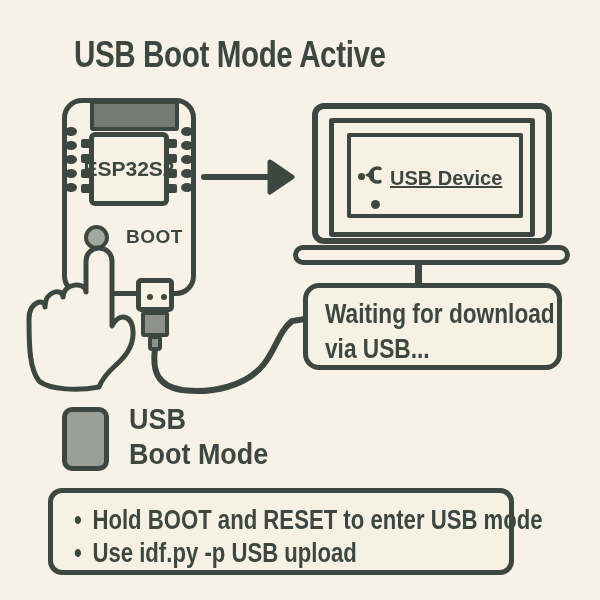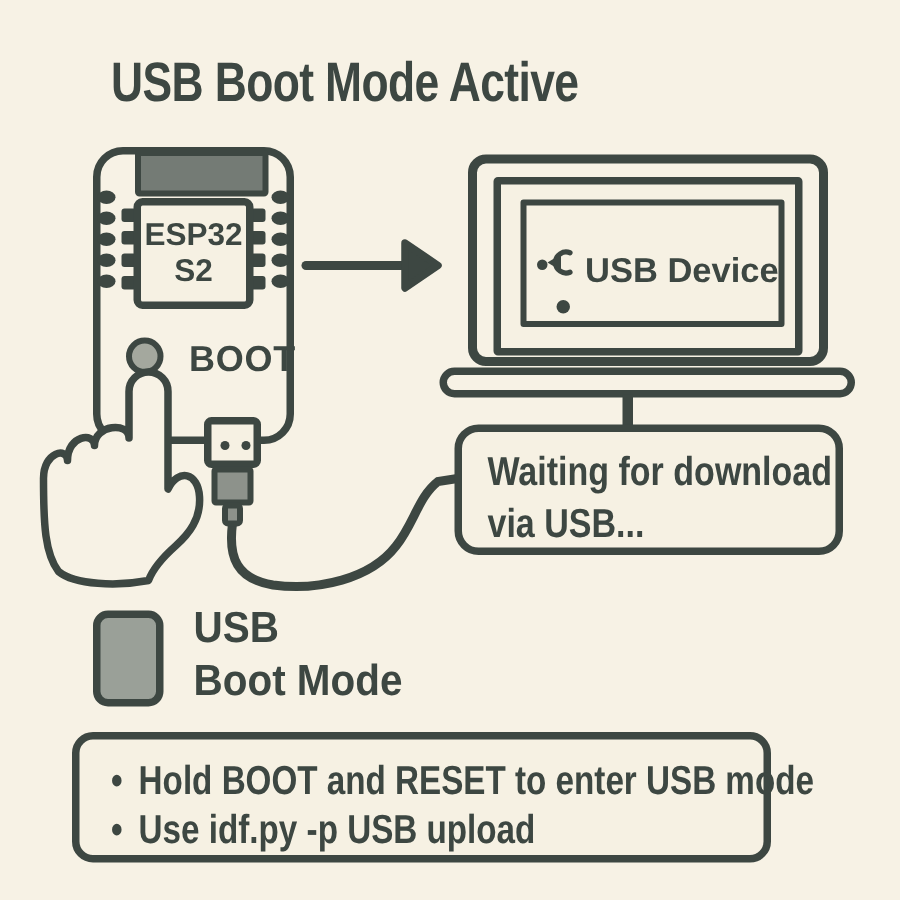--- a/index.html
+++ b/index.html
@@ -11,37 +11,37 @@
   
   .title{left:74px;top:34px;font-size:37px;font-weight:700;letter-spacing:-0.5px;
          white-space:nowrap;transform:scaleX(.8);transform-origin:left top;}
 
   
   .board{left:62px;top:98px;width:134px;height:198px;border:5px solid #3d4742;border-radius:20px;background:#f7f2e5;box-sizing:border-box;}
   .antenna{left:90px;top:100px;width:89px;height:31px;background:#747b75;border:4px solid #3d4742;border-radius:3px;box-sizing:border-box;z-index:2;}
   .pad{width:12px;height:9px;border-radius:6px/4.5px;background:#3d4742;z-index:2;}
   .pin{width:10px;height:9px;border-radius:2px;background:#3d4742;z-index:2;}
   .chip{left:89px;top:132px;width:80px;height:74px;border:5px solid #3d4742;border-radius:6px;background:#f6f1e3;
-        box-sizing:border-box;display:flex;flex-direction:column;align-items:center;justify-content:center;
+        box-sizing:border-box;display:flex;flex-direction:row;align-items:center;justify-content:center;
         font-size:21px;font-weight:700;line-height:24px;z-index:3;}
   .boot-btn{left:84px;top:225px;width:25px;height:25px;border-radius:50%;background:#a4a89e;border:4px solid #3d4742;box-sizing:border-box;}
-  .boot-label{left:126px;top:226px;font-size:24px;font-weight:700;letter-spacing:.5px;}
+  .boot-label{left:126px;top:226px;font-size:19px;font-weight:700;letter-spacing:.5px;}
 
   
   .lt-screen{left:312px;top:103px;width:240px;height:141px;border:6px solid #3d4742;border-radius:12px;background:#f7f2e5;box-sizing:border-box;}
   .lt-inner{left:329px;top:118px;width:206px;height:119px;border:5px solid #3d4742;border-radius:3px;background:#f6f1e3;box-sizing:border-box;}
   .win{left:347px;top:133px;width:176px;height:85px;border:4px solid #3d4742;border-radius:2px;box-sizing:border-box;background:#f6f1e3;}
   .win-header{position:absolute;left:0;top:0;right:0;height:26px;background:#e8e2d1;border-bottom:4px solid #3d4742;box-sizing:border-box;display:flex;align-items:center;}
   .win-glyph{position:relative;width:13px;height:13px;background:#3d4742;border-radius:2px;margin:0 6px 0 6px;overflow:hidden;}
   .win-glyph b{position:absolute;left:2px;top:5px;width:8px;height:3px;background:#f6f1e3;transform:rotate(-45deg);}
   .win-title{font-size:18px;font-weight:700;}
   .win-body{position:absolute;left:0;top:22px;right:0;bottom:0;}
   .dot-s{position:absolute;width:7px;height:7px;border-radius:50%;background:#3d4742;}
   .dot-m{position:absolute;width:9px;height:9px;border-radius:50%;background:#3d4742;}
-  .usb-row-label{position:absolute;left:39px;top:8px;font-size:23px;font-weight:700;white-space:nowrap;}
+  .usb-row-label{position:absolute;left:39px;top:8px;font-size:20px;font-weight:700;white-space:nowrap;text-decoration:underline;}
   .lt-base{left:293px;top:245px;width:277px;height:20px;border:5px solid #3d4742;border-radius:10px;background:#f7f2e5;box-sizing:border-box;}
   .lt-stand{left:415px;top:263px;width:7px;height:22px;background:#3d4742;}
 
   
   .bubble{left:303px;top:283px;width:259px;height:87px;border:5px solid #3d4742;border-radius:16px;background:#f6f1e3;box-sizing:border-box;z-index:4;padding:9px 0 0 17px;}
   .bubble div{font-size:27px;font-weight:700;line-height:35px;white-space:nowrap;transform:scaleX(.84);transform-origin:left center;}
 
   
   .plug-head{left:136px;top:278px;width:38px;height:34px;border:5px solid #3d4742;border-radius:5px;background:#f6f1e3;box-sizing:border-box;z-index:5;}
   .plug-dot{position:absolute;width:6px;height:6px;border-radius:50%;background:#3d4742;}

